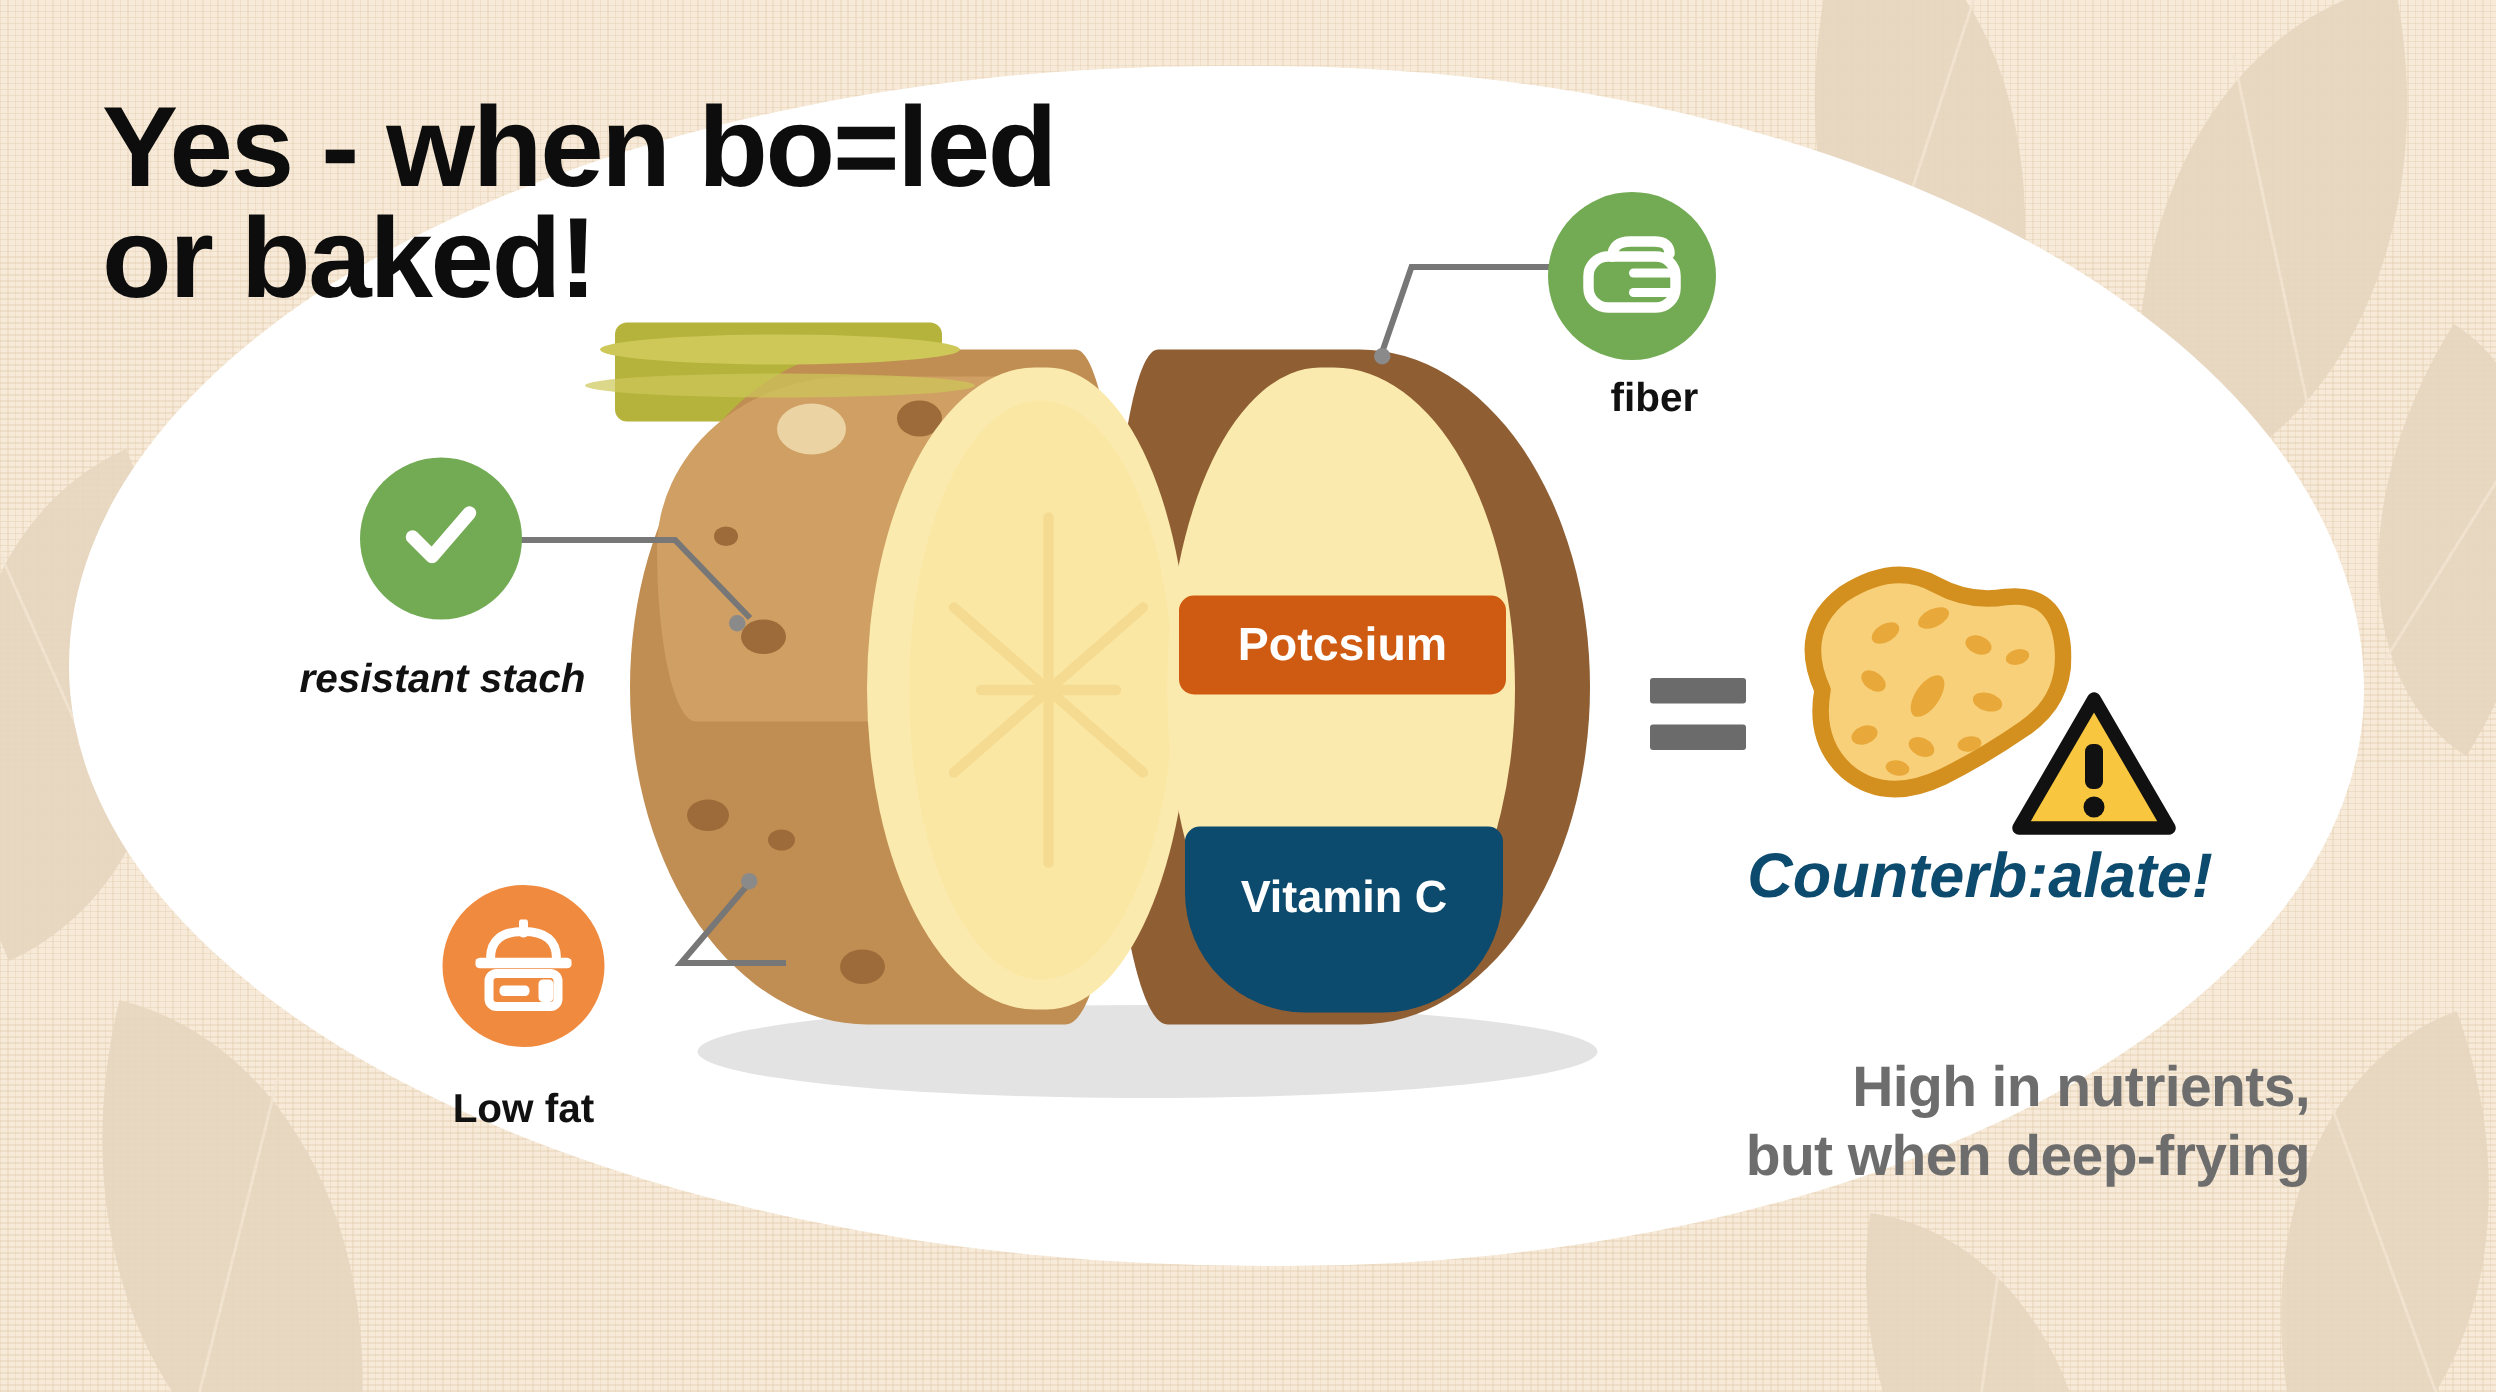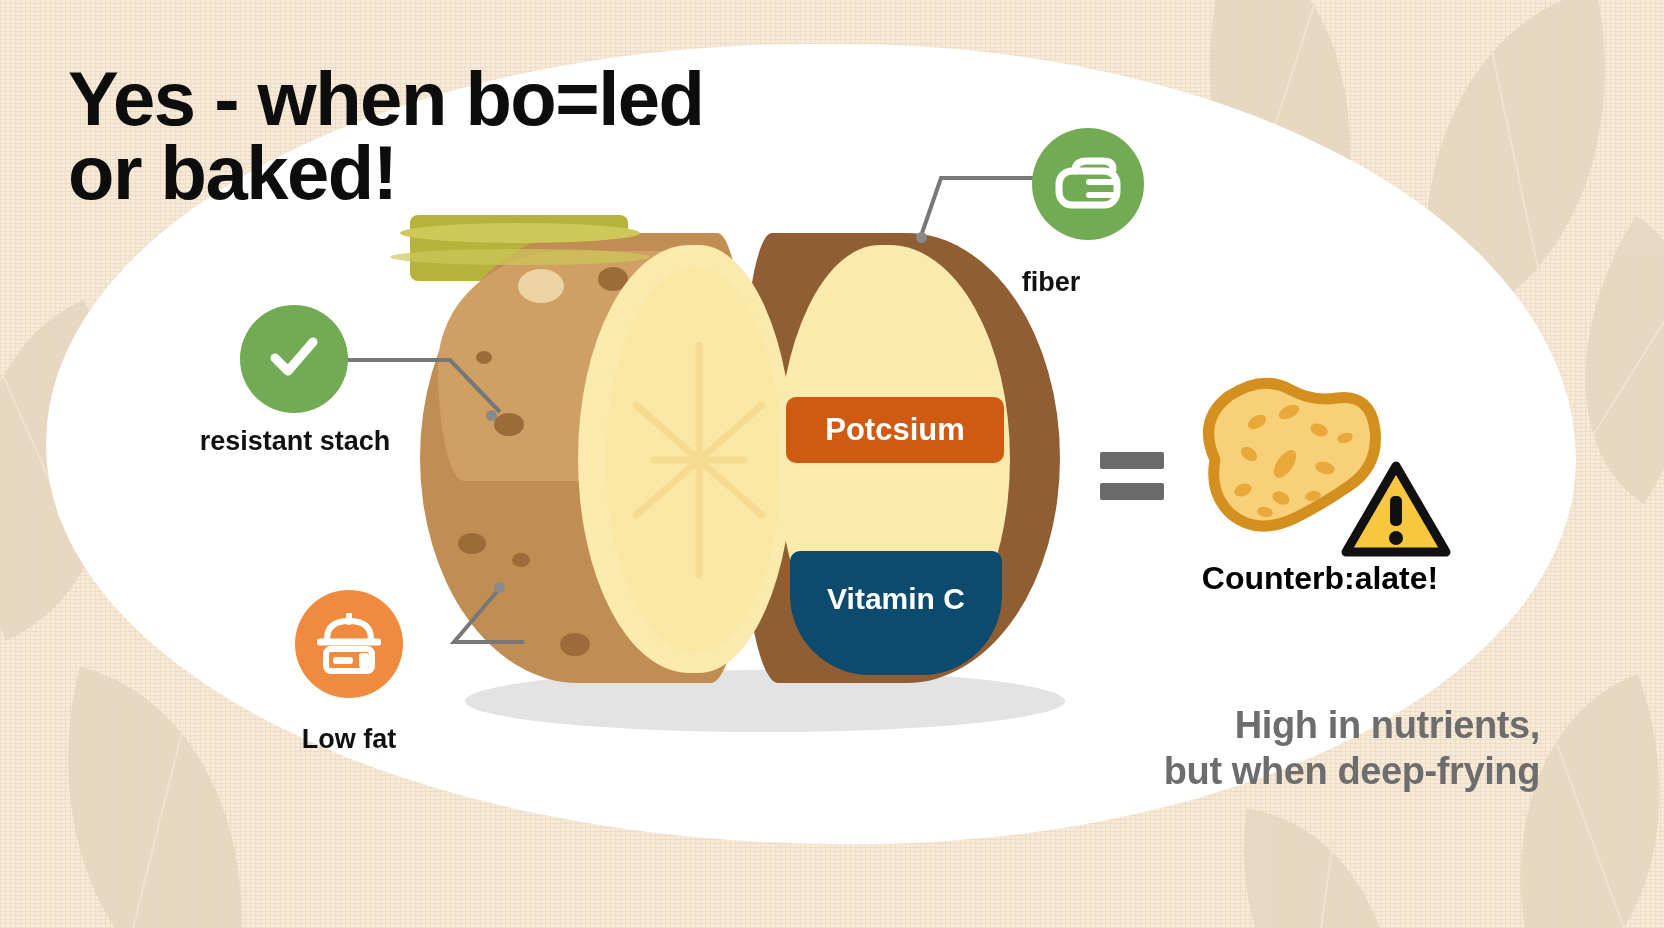--- a/index.html
+++ b/index.html
@@ -90,36 +90,36 @@
   
   .badge{
     position:absolute;border-radius:50%;
     display:flex;align-items:center;justify-content:center;
   }
   .badge-label{
     position:absolute;text-align:center;font-size:27px;font-weight:700;color:#111;
     white-space:nowrap;
   }
   #badge-starch{left:240px;top:305px;width:108px;height:108px;background:#73ab54;}
-  #label-starch{left:150px;top:426px;width:290px;}
+  #label-starch{left:150px;top:437px;width:290px;font-style:italic;}
   #badge-fiber{left:1032px;top:128px;width:112px;height:112px;background:#73ab54;}
-  #label-fiber{left:983px;top:250px;width:136px;margin-top:17px;}
+  #label-fiber{left:1035px;top:250px;width:136px;}
   #badge-lowfat{left:295px;top:590px;width:108px;height:108px;background:#f08a3f;}
   #label-lowfat{left:268px;top:724px;width:162px;}
   .leader{position:absolute;stroke:#777;stroke-width:4;fill:none;}
   .leader-dot{position:absolute;width:11px;height:11px;border-radius:50%;background:#8a8a8a;}
   
   #equals{position:absolute;left:1100px;top:452px;width:64px;height:58px;}
   #equals span{display:block;width:64px;height:17px;background:#6b6b6b;border-radius:2px;}
   #equals span.second{margin-top:14px;}
   #result-potato{position:absolute;left:1185px;top:368px;width:196px;height:172px;}
   #warning-tri{position:absolute;left:1340px;top:460px;width:112px;height:100px;}
   #result-label{
     position:absolute;left:1110px;top:560px;width:420px;text-align:center;
-    font-size:32px;font-weight:700;color:#000000;
+    font-size:42px;font-weight:700;color:#0c4a6e;font-style:italic;
   }
   
   #tagline{
     position:absolute;left:1020px;top:702px;width:520px;text-align:right;
     font-size:38px;line-height:1.22;font-weight:700;color:#6d6d6d;
     white-space:pre-line;letter-spacing:-.4px;
   }
 </style>
 </head>
 <body>

